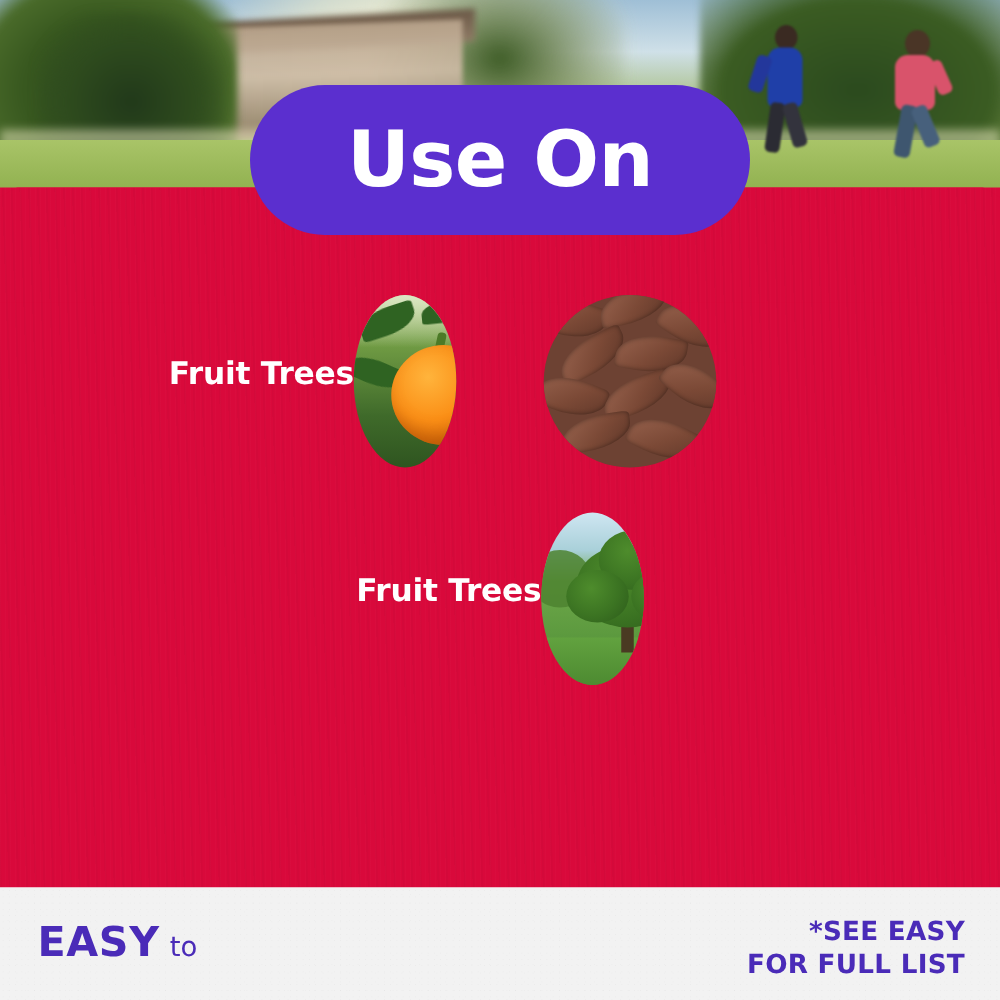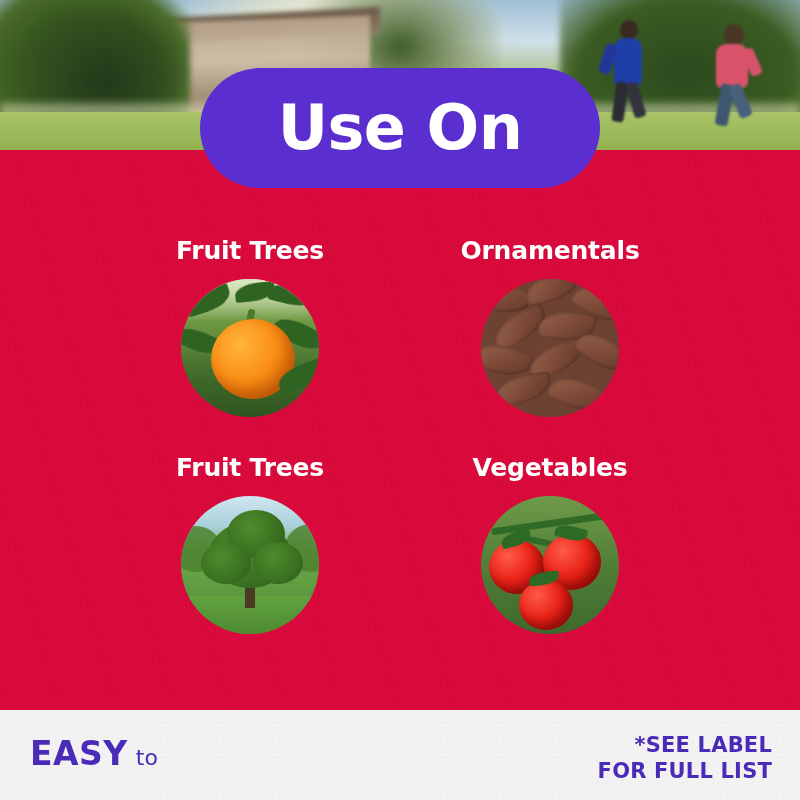--- a/index.html
+++ b/index.html
@@ -167,21 +167,21 @@
   }
   .grid-row {
     display: flex;
     justify-content: center;
     gap: 70px;
   }
   .grid-row.row2 { margin-top: 36px; }
   .item {
     width: 230px;
     display: flex;
-    flex-direction: column;
+    flex-direction: row;
     align-items: center;
   }
   .item .caption {
     color: #ffffff;
     font-size: 25px;
     font-weight: bold;
     letter-spacing: -0.2px;
     margin-bottom: 14px;
     white-space: nowrap;
     font-family: "DejaVu Sans", sans-serif;
@@ -384,21 +384,20 @@
           <div class="leaf" style="left:92px; top:44px; width:52px; height:22px; transform:rotate(28deg);"></div>
           <div class="leaf" style="left:-6px; top:52px; width:46px; height:20px; transform:rotate(24deg);"></div>
           <div class="leaf" style="left:54px; top:4px; width:40px; height:18px; transform:rotate(-6deg);"></div>
           <div class="stem"></div>
           <div class="fruit"></div>
           <div class="leaf" style="left:96px; top:86px; width:50px; height:22px; transform:rotate(-20deg);"></div>
         </div>
       </div>
 
       <div class="item">
-        <div class="caption">Ornamentals</div>
         <div class="circle photo-orn">
           <div class="ol" style="left:-4px;  top:4px;   width:54px; height:30px; transform:rotate(18deg);"></div>
           <div class="ol" style="left:44px;  top:-6px;  width:56px; height:28px; transform:rotate(-12deg);"></div>
           <div class="ol" style="left:92px;  top:10px;  width:54px; height:30px; transform:rotate(34deg);"></div>
           <div class="ol" style="left:10px;  top:34px;  width:58px; height:28px; transform:rotate(-26deg);"></div>
           <div class="ol" style="left:58px;  top:32px;  width:56px; height:30px; transform:rotate(10deg);"></div>
           <div class="ol" style="left:-6px;  top:66px;  width:56px; height:30px; transform:rotate(22deg);"></div>
           <div class="ol" style="left:46px;  top:66px;  width:58px; height:28px; transform:rotate(-18deg);"></div>
           <div class="ol" style="left:94px;  top:58px;  width:54px; height:30px; transform:rotate(40deg);"></div>
           <div class="ol" style="left:14px;  top:96px;  width:56px; height:28px; transform:rotate(-8deg);"></div>
@@ -417,42 +416,29 @@
           <div class="bg-tree" style="left:104px; top:28px; width:52px; height:48px;"></div>
           <div class="ground"></div>
           <div class="trunk"></div>
           <div class="canopy" style="left:28px; top:26px; width:82px; height:66px;"></div>
           <div class="canopy" style="left:46px; top:14px; width:58px; height:48px;"></div>
           <div class="canopy" style="left:20px; top:46px; width:50px; height:42px;"></div>
           <div class="canopy" style="left:72px; top:46px; width:50px; height:42px;"></div>
         </div>
       </div>
 
-      <div class="item">
-        <div class="caption">Vegetables</div>
-        <div class="circle photo-tom">
-          <div class="stalk" style="left:10px; top:24px; width:120px; height:7px; transform:rotate(-8deg);"></div>
-          <div class="stalk" style="left:30px; top:46px; width:90px; height:6px; transform:rotate(12deg);"></div>
-          <div class="tom" style="left:8px;  top:44px; width:56px; height:54px;"></div>
-          <div class="tom" style="left:62px; top:38px; width:58px; height:56px;"></div>
-          <div class="tom" style="left:38px; top:84px; width:54px; height:50px;"></div>
-          <div class="calyx" style="left:20px; top:36px; width:30px; height:14px; transform:rotate(-14deg);"></div>
-          <div class="calyx" style="left:74px; top:30px; width:32px; height:14px; transform:rotate(16deg);"></div>
-          <div class="calyx" style="left:48px; top:76px; width:30px; height:13px; transform:rotate(-6deg);"></div>
-        </div>
-      </div>
 
     </div>
   </div>
 
   <div class="footer">
     <div class="noise"></div>
     <div class="easy">
       <span>EASY</span>
       <span class="small">to</span>
     </div>
     <div class="note">
-      <div>*SEE LABEL</div>
+      <div>*SEE EASY</div>
       <div>FOR FULL LIST</div>
     </div>
   </div>
 
 </div>
 
 </body></html>

